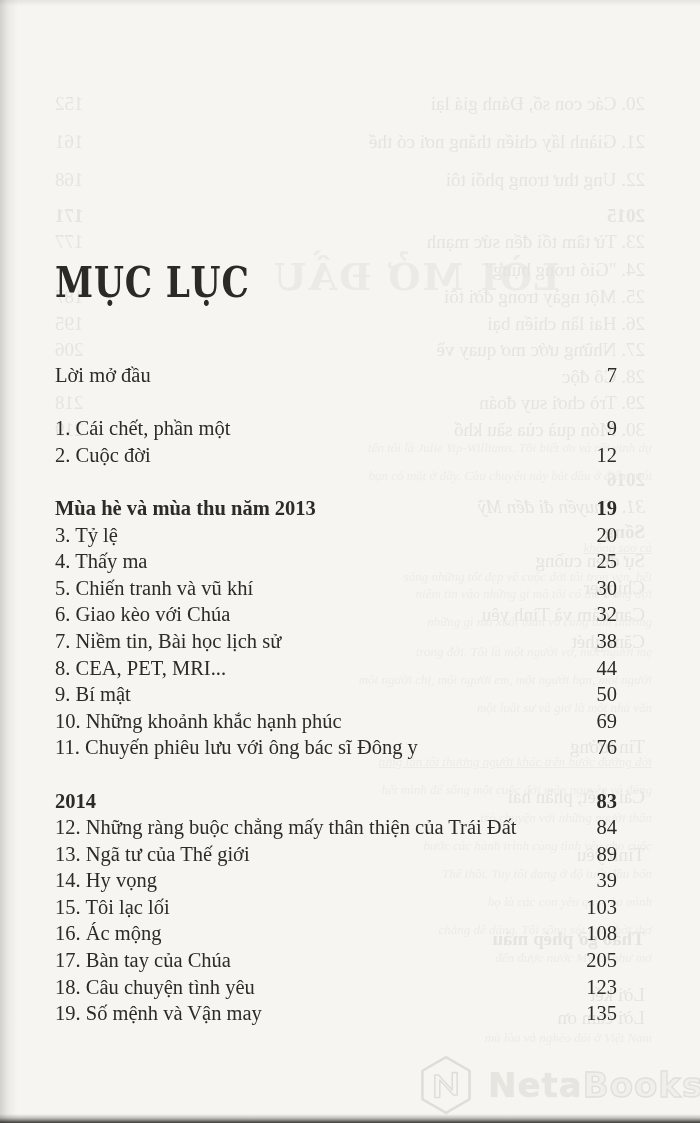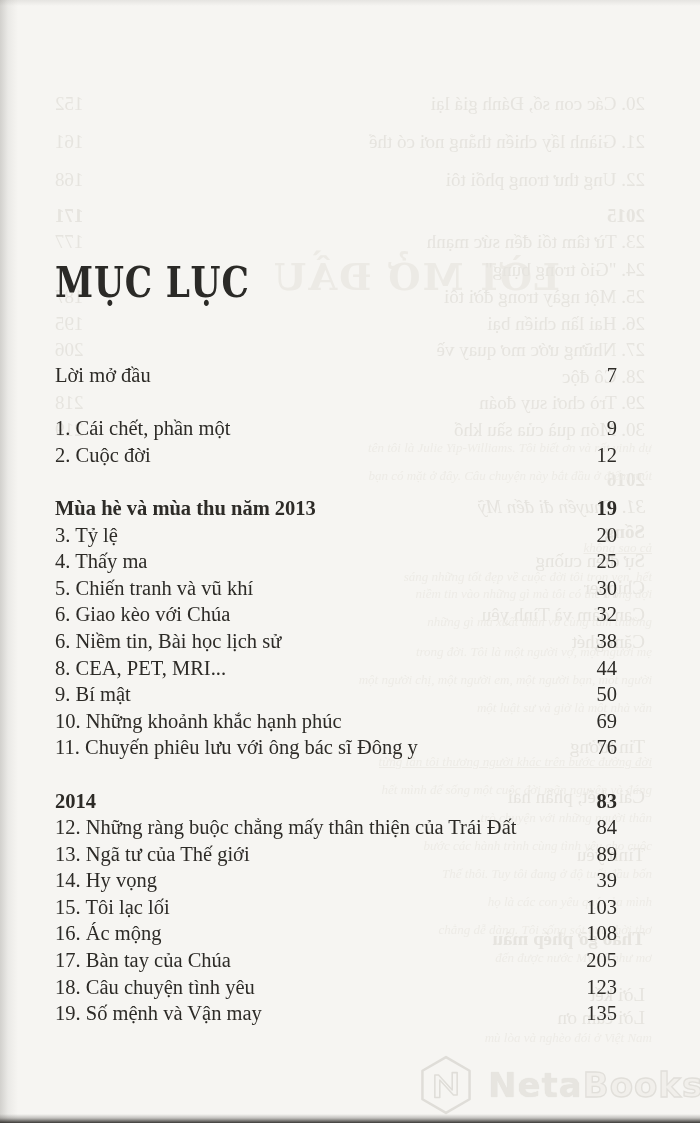--- a/index.html
+++ b/index.html
@@ -224,21 +224,21 @@
         </div>
         <div class="row">
           <span class="label">5. Chiến tranh và vũ khí</span>
           <span class="pageno">30</span>
         </div>
         <div class="row">
           <span class="label">6. Giao kèo với Chúa</span>
           <span class="pageno">32</span>
         </div>
         <div class="row">
-          <span class="label">6. Niềm tin, Bài học lịch sử</span>
+          <span class="label">7. Niềm tin, Bài học lịch sử</span>
           <span class="pageno">38</span>
         </div>
         <div class="row">
           <span class="label">8. CEA, PET, MRI...</span>
           <span class="pageno">44</span>
         </div>
         <div class="row">
           <span class="label">9. Bí mật</span>
           <span class="pageno">50</span>
         </div>

